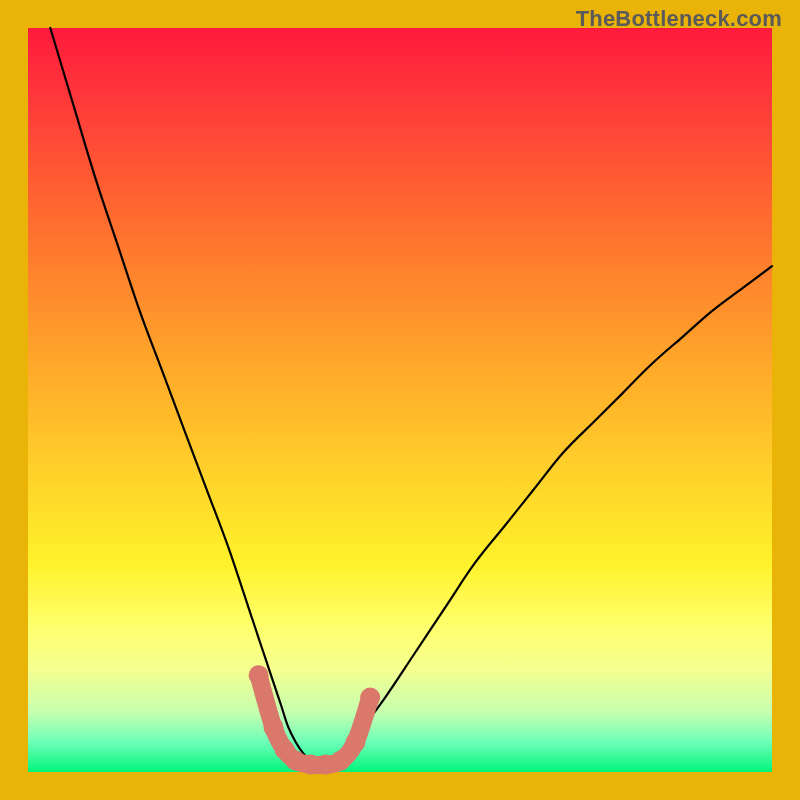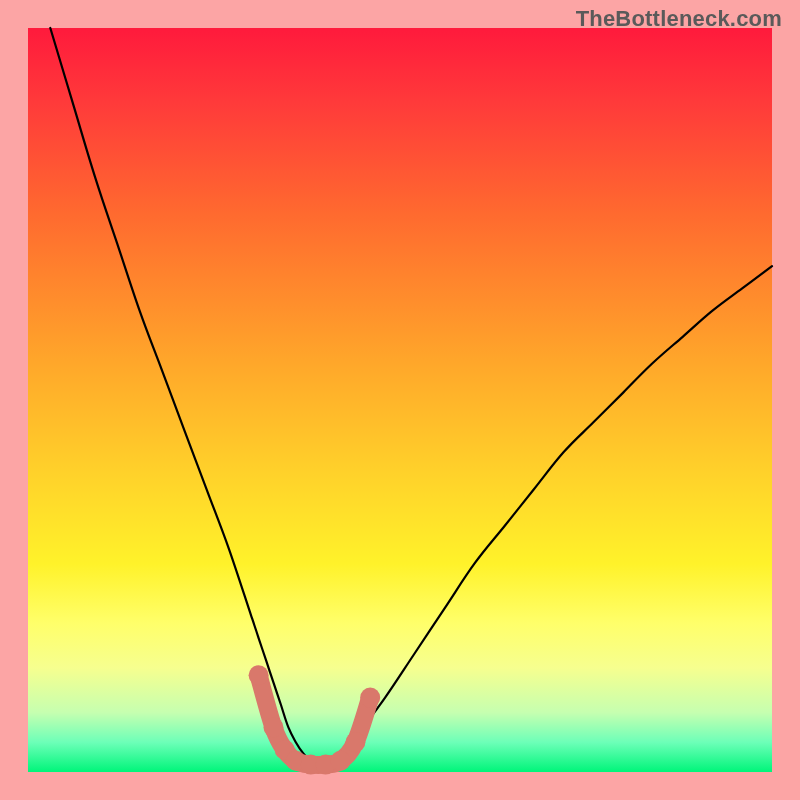--- a/index.html
+++ b/index.html
@@ -10,21 +10,21 @@
     overflow: hidden;
     background: #000;
     font-family: Arial, Helvetica, sans-serif;
   }
   .frame {
     position: absolute;
     left: 0;
     top: 0;
     width: 800px;
     height: 800px;
-    background: #fca5a5;
+    background: #eab308;
   }
   .plot-bg {
     position: absolute;
     left: 28px;
     top: 28px;
     width: 744px;
     height: 744px;
     background: linear-gradient(
       to bottom,
       #ff1a3c 0%,

